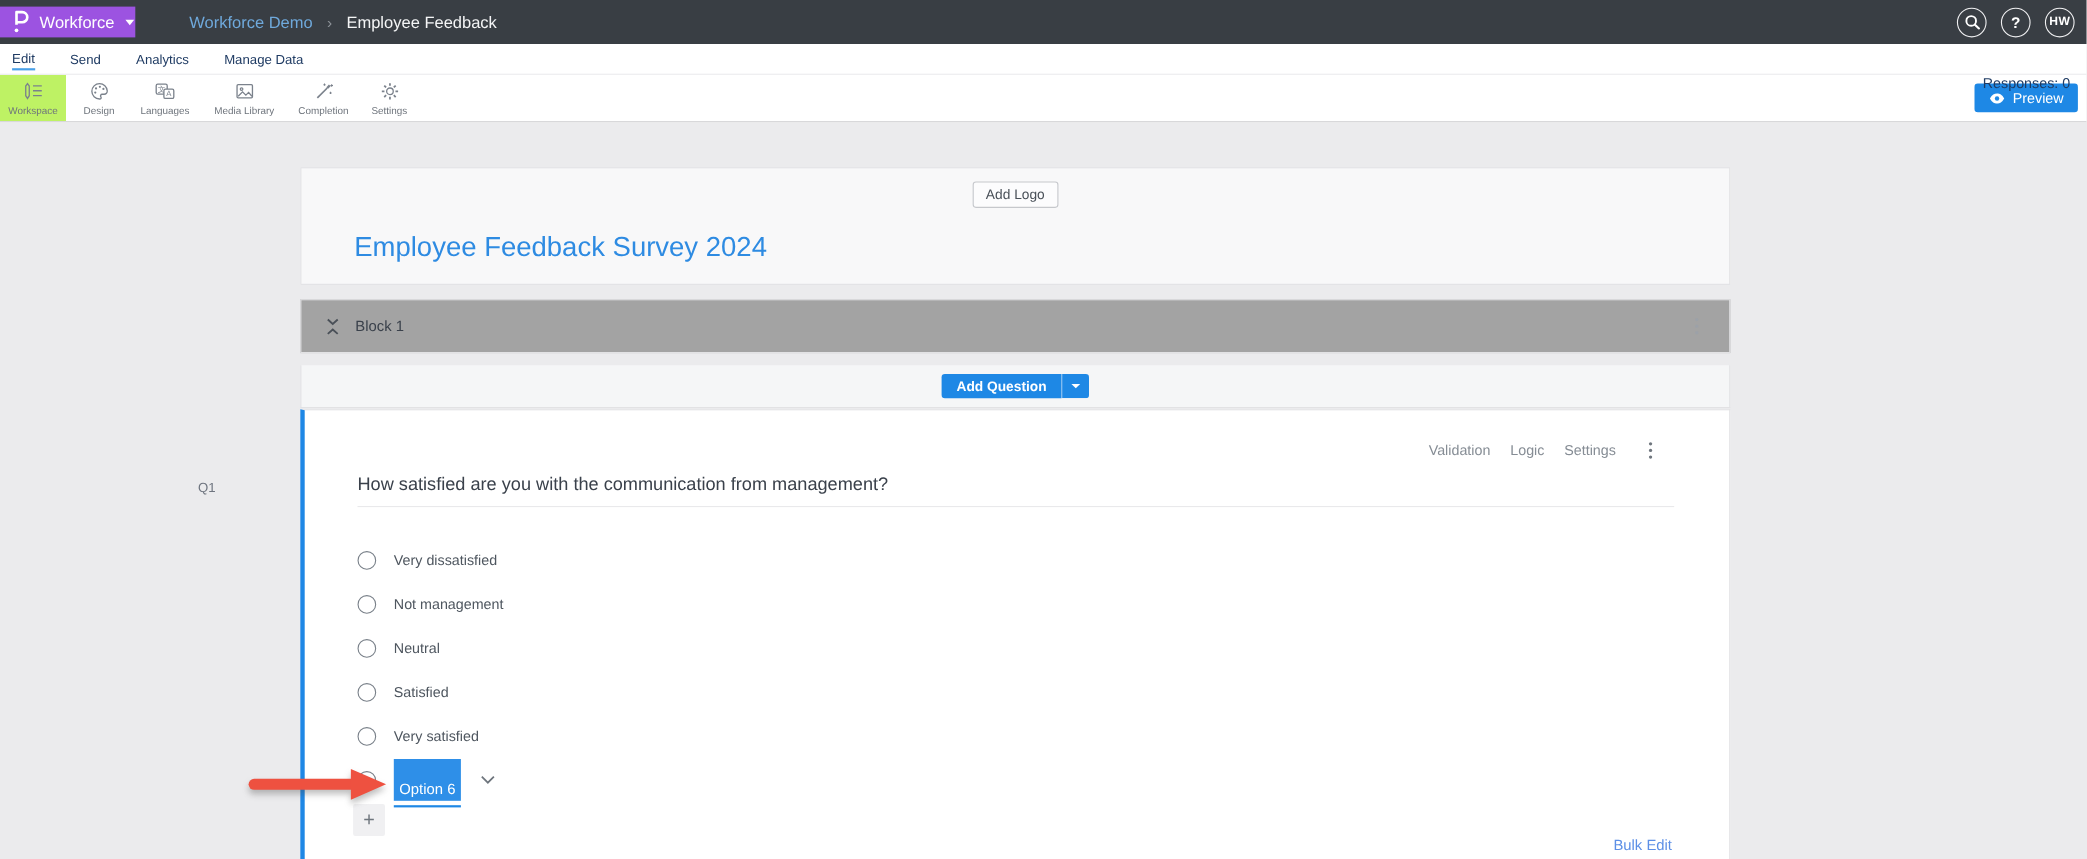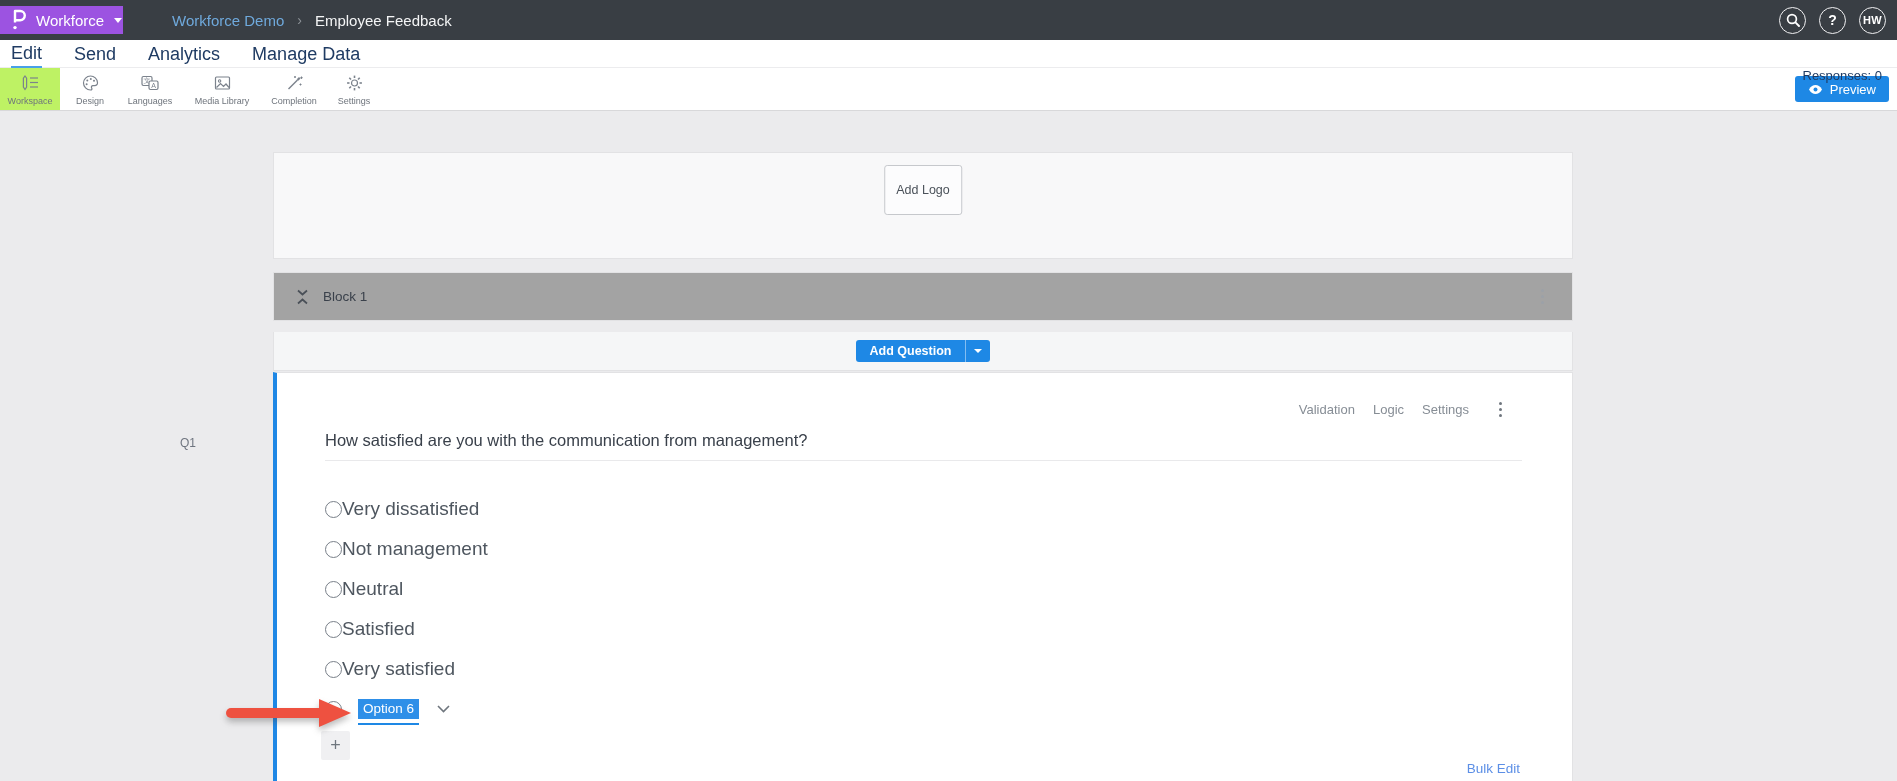--- a/index.html
+++ b/index.html
@@ -16,39 +16,39 @@
   .crumb-parent { color:#6FA9DC; cursor:pointer; }
   .crumb-sep { color:#8D9298; margin:0 13px; font-size:14px; }
   .crumb-current { color:#F4F5F6; }
   .topbar-right { margin-left:auto; display:flex; align-items:center; gap:13px; margin-right:11px; }
   .tb-circle { width:27px; height:27px; border:1.5px solid #F0F0F2; border-radius:50%; display:flex; align-items:center; justify-content:center; color:#FFFFFF; cursor:pointer; }
   .tb-circle.help { font-size:14px; font-weight:bold; }
   .tb-circle.avatar { font-size:11px; font-weight:bold; letter-spacing:.3px; }
 
   
   .navbar { position:absolute; top:40px; left:0; width:100%; height:28px; background:#FFFFFF; display:flex; align-items:center; padding:0 11px; border-bottom:1px solid #ECECEE; z-index:9; }
-  .nav-tab { font-size:18px; color:#1F3B63; margin-right:32px; cursor:pointer; padding:3px 0 2px; }
+  .nav-tab { font-size:12px; color:#1F3B63; margin-right:32px; cursor:pointer; padding:3px 0 2px; }
   .nav-tab.active { border-bottom:2px solid #49A0E8; }
   .navbar-right { margin-left:auto; display:flex; align-items:center; gap:28px; margin-right:4px;flex-direction:column; }
   .tools { font-size:13px; color:#1F3B63; display:flex; align-items:center; cursor:pointer; }
   .tools .caret-down { border-top-color:#1F3B63; margin-left:6px; border-left-width:4px; border-right-width:4px; border-top-width:4.5px; }
   .responses { font-size:13px; color:#1F3B63; }
 
   
   .toolbar { position:absolute; top:68px; left:0; width:100%; height:43px; background:#FFFFFF; border-bottom:1px solid #D8D8DA; display:flex; z-index:8; }
   .tool-item { display:flex; flex-direction:column; align-items:center; justify-content:center; gap:3px; padding:4px 0 3px; cursor:pointer; }
   .tool-item.active { background:#bef264; }
   .tool-label { font-size:9px; color:#6E747C; white-space:nowrap; }
   .tool-icon svg { display:block; }
   .w58{width:60px;} .w72{width:84px;}
   .preview-btn { position:absolute; right:8px; top:8px; height:26px; background:#1E88E5; border-radius:3px; color:#FFFFFF; font-size:13px; display:flex; align-items:center; gap:7px; padding:0 13px; cursor:pointer; }
 
   
   .header-card { position:absolute; left:273px; top:152px; width:1300px; height:107px; background:#F8F8F9; border:1px solid #E2E2E4; }
-  .add-logo-btn { position:absolute; left:50%; transform:translateX(-50%); top:12px; background:#FCFCFD; border:1px solid #C6C8CC; border-radius:3px; padding:17px 11px; font-size:12.5px; color:#4A5159; cursor:pointer; }
+  .add-logo-btn { position:absolute; left:50%; transform:translateX(-50%); top:12px; background:#FCFCFD; border:1px solid #C6C8CC; border-radius:3px; padding:4px 11px; font-size:12.5px; color:#4A5159; cursor:pointer; }
   .survey-title { position:absolute; left:48px; top:58px; font-size:25px; color:#2E8BE2; cursor:text; }
 
   .block-header { position:absolute; left:273px; top:272px; width:1300px; height:49px; background:#a3a3a3; border:1px solid #E2E2E4; display:flex; align-items:center; padding:0 22px; }
   .block-title { font-size:13.5px; color:#3A414B; margin-left:14px; }
   .collapse-btn { cursor:pointer; display:flex; }
   .dots-v { margin-left:auto; display:flex; flex-direction:column; gap:3px; padding:4px 6px; cursor:pointer; }
   .dots-v i { width:3px; height:3px; border-radius:50%; background:#9CA1A8; }
   .add-q-strip { position:absolute; left:273px; top:332px; width:1300px; height:39px; background:#F5F6F7; border:1px solid #E2E2E4; border-top:none; display:flex; align-items:center; justify-content:center; }
   .split-btn { display:flex; height:22px; cursor:pointer; }
   .split-main { background:#1E88E5; color:#FFFFFF; font-size:12.5px; font-weight:bold; display:flex; align-items:center; padding:0 14px; border-radius:3px 0 0 3px; }
@@ -60,22 +60,22 @@
   .q-id { position:absolute; left:180px; top:436px; font-size:12px; color:#6E747F; }
   .q-actions { position:absolute; top:25px; right:64px; display:flex; align-items:center; gap:18px; }
   .q-action { font-size:13px; color:#868D95; cursor:pointer; }
   .q-actions .dots-v { margin-left:6px; }
   .q-actions .dots-v i { background:#6F767E; }
   .q-text { position:absolute; left:48px; top:58px; width:1100px; font-size:16.5px; color:#3A414B; cursor:text; }
   .q-divider { position:absolute; left:48px; right:50px; top:87px; height:1px; background:#E9E9EB; }
   .choices { position:absolute; left:48px; top:116px; }
   .choice-row { height:40px; display:flex; align-items:center; }
   .radio { width:17px; height:17px; border:1.5px solid #798089; border-radius:50%; flex:none; cursor:pointer; }
-  .choice-label { font-size:19px; color:#4E565F; cursor:text; }
-  .edit-box { margin-left:16px; position:relative; background:#2E8FE8; color:#FFFFFF; font-size:13.5px; padding:2px 5px 3px; cursor:text; }
+  .choice-label { margin-left:16px; font-size:13px; color:#4E565F; cursor:text; }
+  .edit-box { margin-left:16px; position:relative; background:#2E8FE8; color:#FFFFFF; font-size:13.5px; padding:20px 5px 3px; cursor:text; }
   .edit-box::after { content:""; position:absolute; left:0; right:0; bottom:-6px; height:2px; background:#1E88E5; }
   .choice-chevron { margin-left:18px; display:flex; cursor:pointer; }
   .add-choice-btn { position:absolute; left:44px; top:358px; width:29px; height:29px; background:#F0F0F2; border-radius:2px; display:flex; align-items:center; justify-content:center; font-size:18px; color:#6F767E; cursor:pointer; }
   .bulk-edit { position:absolute; right:52px; top:388px; font-size:13.5px; color:#5C8FE6; cursor:pointer; }
 
   .anno-arrow { position:absolute; left:224px; top:694px; z-index:20; filter:drop-shadow(0 4px 3px rgba(70,70,70,.35)); }
 </style>
 </head>
 <body>
 
@@ -200,20 +200,21 @@
           <path d="M1 5.5 C3 2 5 1 7.5 1 S12 2 14 5.5 C12 9 10 10 7.5 10 S3 9 1 5.5 Z" fill="#FFFFFF"></path>
           <circle cx="7.5" cy="5.5" r="2" fill="#1E88E5"></circle>
         </svg>
     </span>
     <span>Preview</span>
   </div>
 </div>
 
 <div class="header-card">
   <span class="add-logo-btn">Add Logo</span>
+  <div class="survey-title">Employee Feedback Survey 2024</div>
 </div>
 
 <div class="block-header">
   <span class="collapse-btn">
     <svg width="13" height="16" viewBox="0 0 13 16">
         <path d="M2 1.5 L6.5 5.5 L11 1.5" fill="none" stroke="#4A5058" stroke-width="1.7"></path>
         <path d="M2 14.5 L6.5 10.5 L11 14.5" fill="none" stroke="#4A5058" stroke-width="1.7"></path>
       </svg>
   </span>
   <span class="block-title">Block 1</span>

